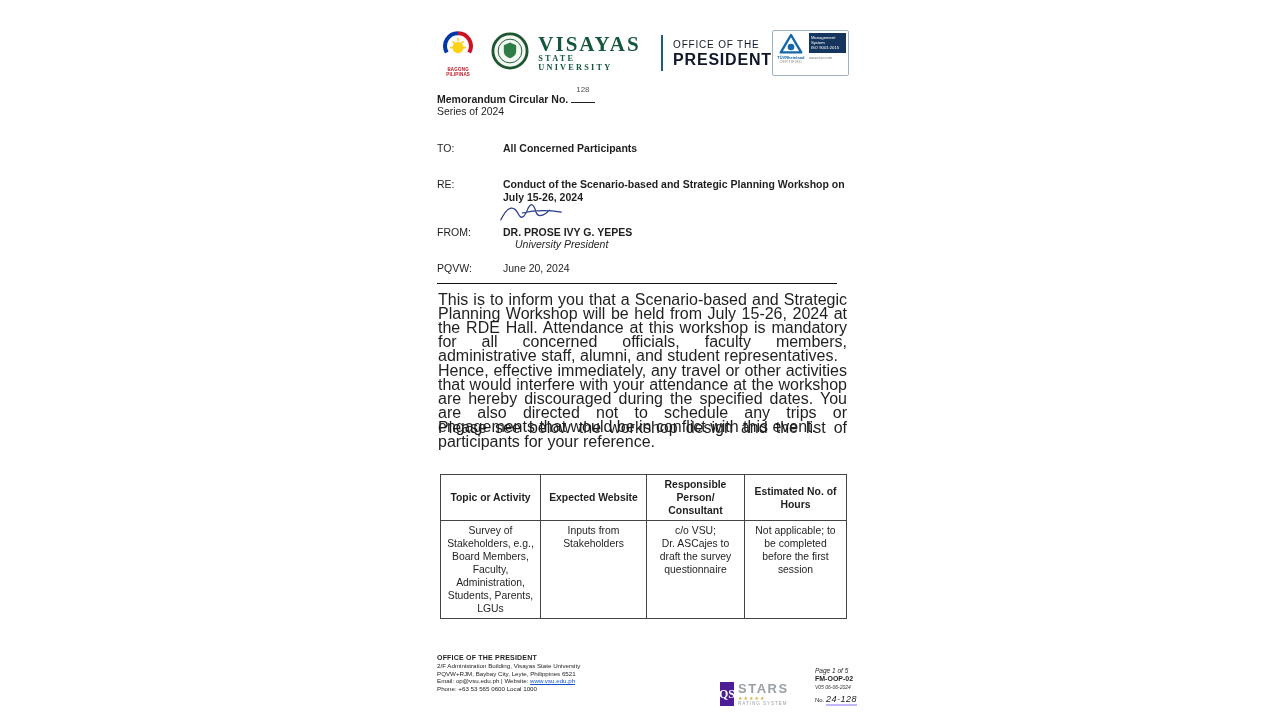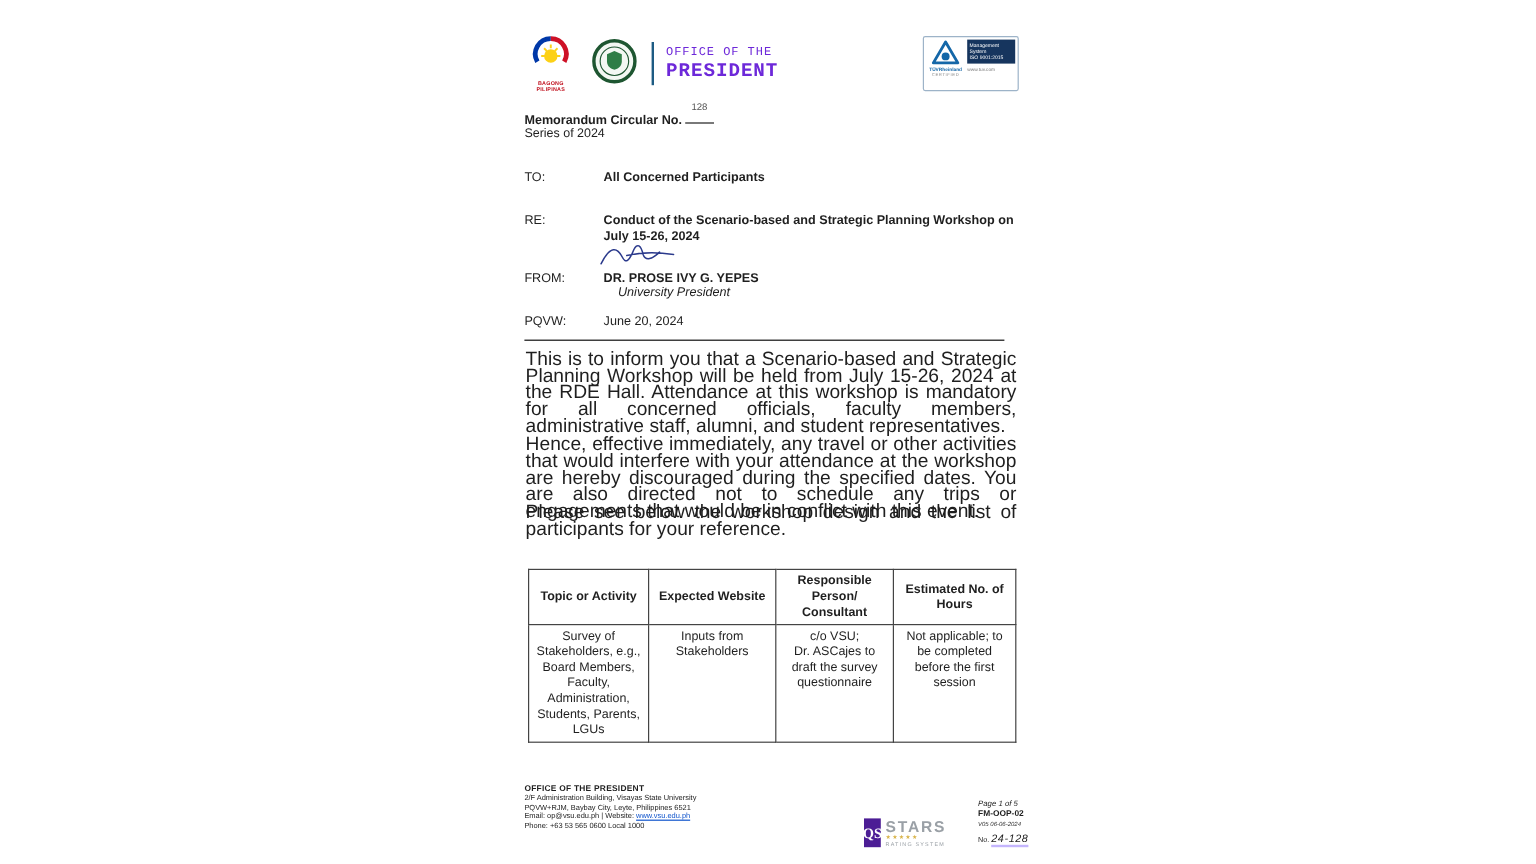--- a/index.html
+++ b/index.html
@@ -12,21 +12,21 @@
                 display:flex; align-items:center; }
   .logo-bagong { width:44px; text-align:center; }
   .bagong-label { font-size:4.5px; color:#c1121f; font-weight:bold; letter-spacing:.2px; margin-top:1px; }
   .logo-seal { margin-left:12px; }
   .vsu-name { margin-left:9px; color:#14573c; }
   .vsu-line1 { font-family:"Liberation Serif", serif; font-size:21px; font-weight:bold;
                letter-spacing:2px; line-height:20px; }
   .vsu-line2 { font-family:"Liberation Serif", serif; font-size:8.3px; font-weight:bold;
                letter-spacing:2.2px; }
   .lh-divider { width:2px; height:36px; background:#1d5b83; margin:0 10px 0 12px; }
-  .office-block { color:#6d28d9;font-family:Liberation Mono, monospace; }
+  .office-block { color:#0f172a; }
   .office-line1 { font-size:10px; letter-spacing:.8px; line-height:12px; }
   .office-line2 { font-size:16px; font-weight:bold; letter-spacing:.8px; line-height:17px; }
   .tuv-badge { margin-left:auto; width:80px; height:46px; border:1px solid #9db3c8;
                border-radius:2px; display:flex; padding:2px; background:#fff; }
   .tuv-left { width:32px; display:flex; flex-direction:column; align-items:center; }
   .tuv-brand { font-size:4px; color:#1467a8; font-weight:bold; line-height:5px; }
   .tuv-cert { font-size:3.5px; color:#888; letter-spacing:.5px; line-height:4.5px; }
   .tuv-right { flex:1; display:flex; flex-direction:column; margin-left:2px; }
   .tuv-dark { background:#16355e; color:#fff; font-size:4.2px; line-height:5.2px; padding:2px; }
   .tuv-site { font-size:4px; color:#777; margin-top:2px; }
@@ -102,20 +102,24 @@
     </div>
 
     <div class="logo-seal">
       <svg width="38" height="38" viewBox="0 0 40 40">
         <circle cx="20" cy="20" r="18" fill="#f3f8f3" stroke="#1e5631" stroke-width="3"></circle>
         <circle cx="20" cy="20" r="12.5" fill="none" stroke="#1e5631" stroke-width="1"></circle>
         <path d="M20 11 l6.5 3 v6 c0 4.5 -3.2 6.5 -6.5 7.5 c-3.3 -1 -6.5 -3 -6.5 -7.5 v-6 z" fill="#2e7d46"></path>
       </svg>
     </div>
 
+    <div class="vsu-name">
+      <div class="vsu-line1">VISAYAS</div>
+      <div class="vsu-line2">STATE UNIVERSITY</div>
+    </div>
 
     <div class="lh-divider"></div>
 
     <div class="office-block">
       <div class="office-line1">OFFICE OF THE</div>
       <div class="office-line2">PRESIDENT</div>
     </div>
 
     <div class="tuv-badge">
       <div class="tuv-left">

